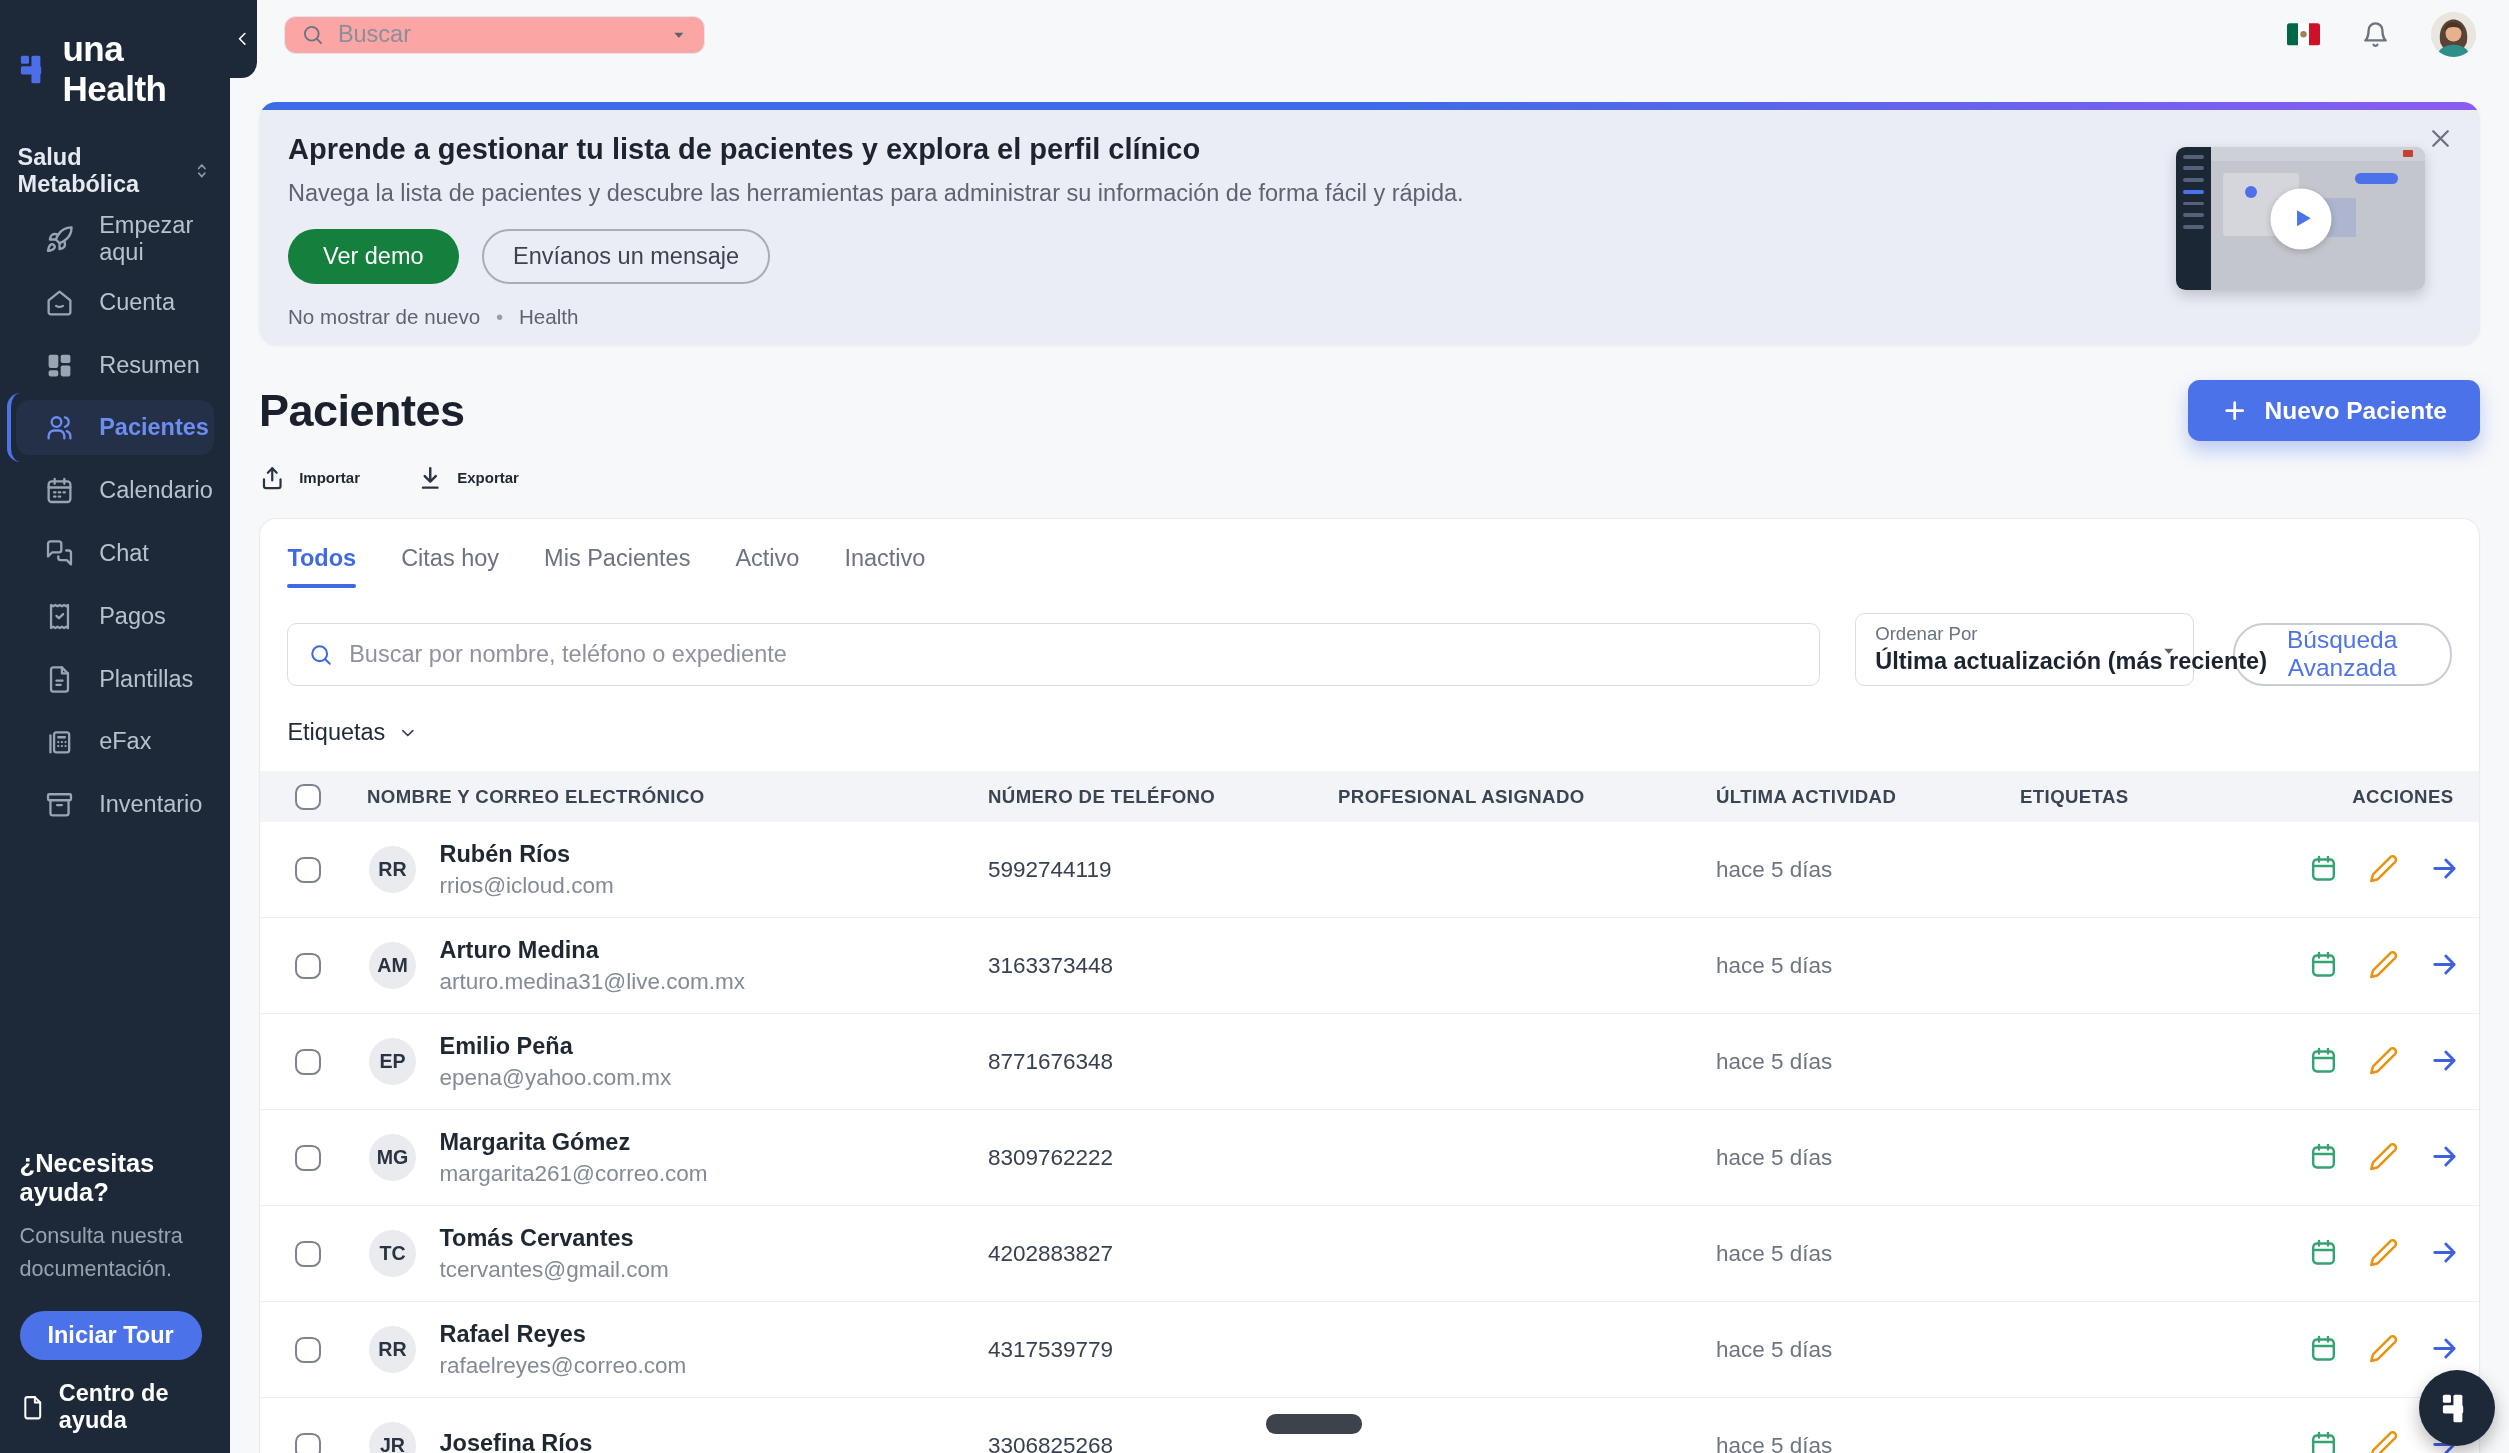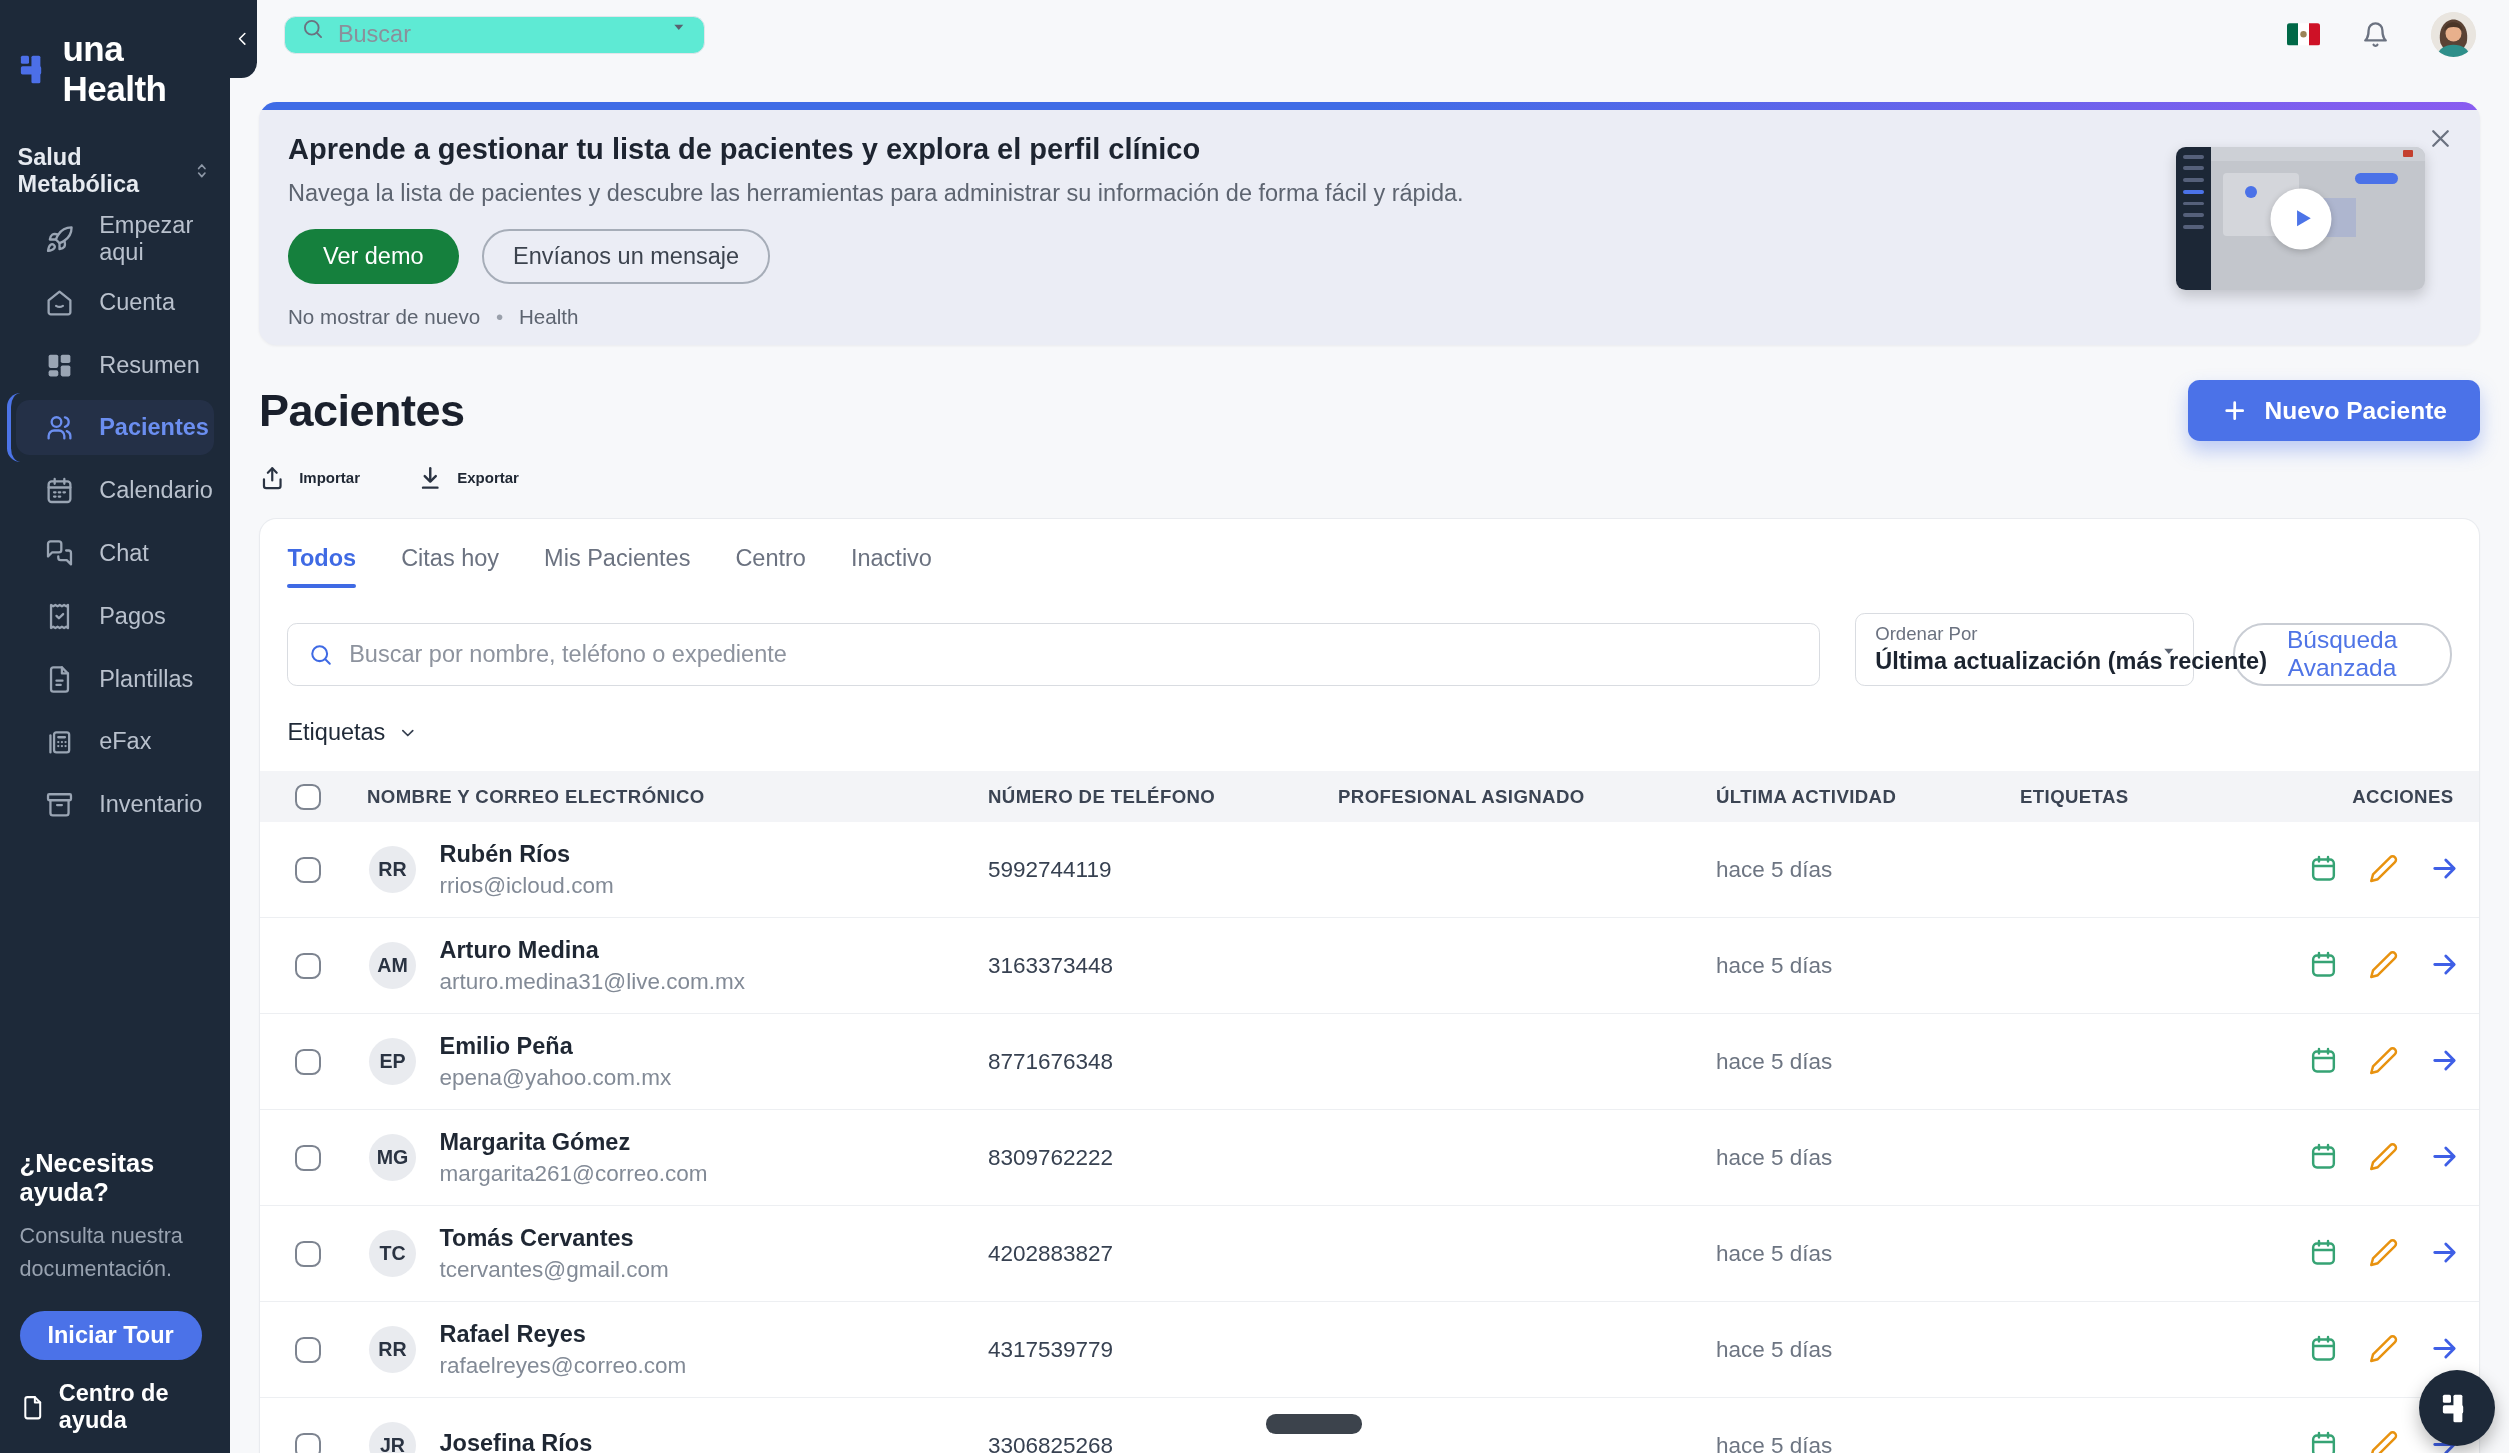--- a/index.html
+++ b/index.html
@@ -57,22 +57,22 @@
     background:#4b72e8; color:#fff; font-size:23.5px; font-weight:600;
   }
   .help-center { display:flex; align-items:center; gap:13.7px; margin-top:20px; color:#fff; cursor:pointer; }
   .help-center .icon { width:25.5px; height:25.5px; }
   .help-center-label { font-size:23.5px; font-weight:700; }
 
   
   .main { flex:1; min-width:0; position:relative; }
   .topbar { height:69px; display:flex; align-items:center; padding:0 19.6px 0 54px; }
   .top-search {
-    width:421px; height:38px; background:#5eead4; border:1px solid #e2e5ea;
-    border-radius:11.8px; display:flex; padding:0 15.7px; gap:13.7px;
+    width:421px; height:38px; background:#fca5a5; border:1px solid #e2e5ea;
+    border-radius:11.8px; display:flex; align-items:center; padding:0 15.7px; gap:13.7px;
   }
   .top-search .icon.mag { width:23.5px; height:23.5px; color:#6b7280; }
   .top-search input {
     border:none; outline:none; background:transparent; flex:1;
     font-size:23.5px; color:#374151; font-family:inherit;
   }
   .top-search input::placeholder { color:#8a909b; }
   .top-search .icon.caret { width:19.6px; height:19.6px; color:#5a6270; }
   .top-spacer { flex:1; }
   .top-actions { display:flex; align-items:center; gap:41px; padding-right:13.7px; }
@@ -507,21 +507,21 @@
 
   <section class="card">
     <div class="tabs">
 
         <button class="tab active">Todos</button>
 
         <button class="tab">Citas hoy</button>
 
         <button class="tab">Mis Pacientes</button>
 
-        <button class="tab">Centro</button>
+        <button class="tab">Activo</button>
 
         <button class="tab">Inactivo</button>
       </div>
 
     <div class="filter-row">
       <div class="table-search">
         <span class="icon">
             <svg viewBox="0 0 24 24" fill="none" stroke="currentColor" stroke-width="1.9" stroke-linecap="round" stroke-linejoin="round">
               <circle cx="11" cy="11" r="7"></circle>
               <path d="m20.5 20.5-4-4"></path>

